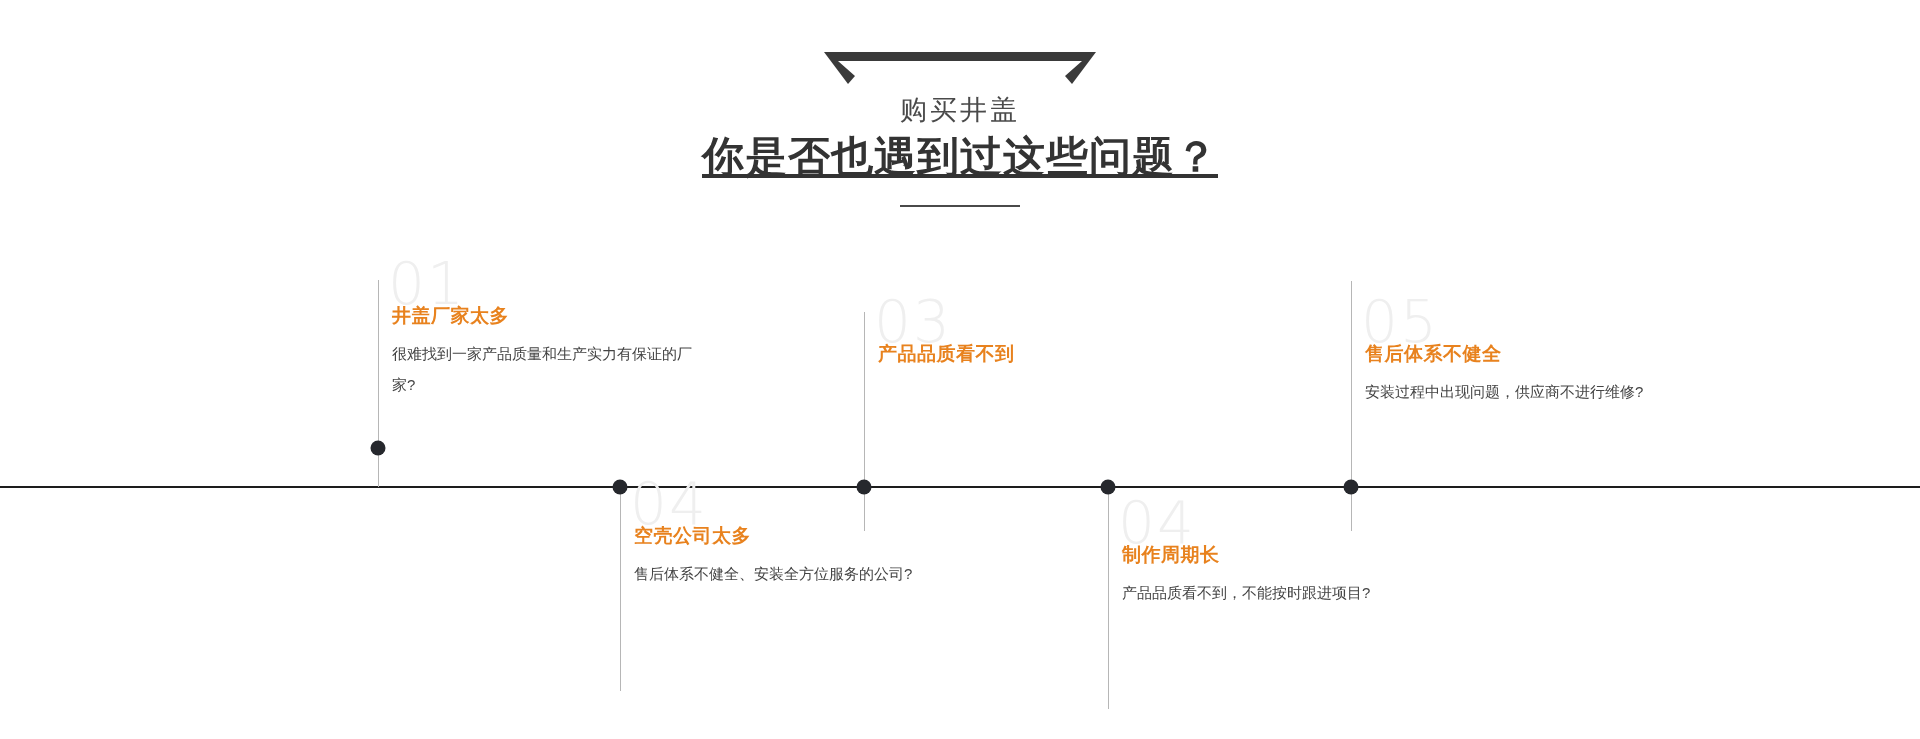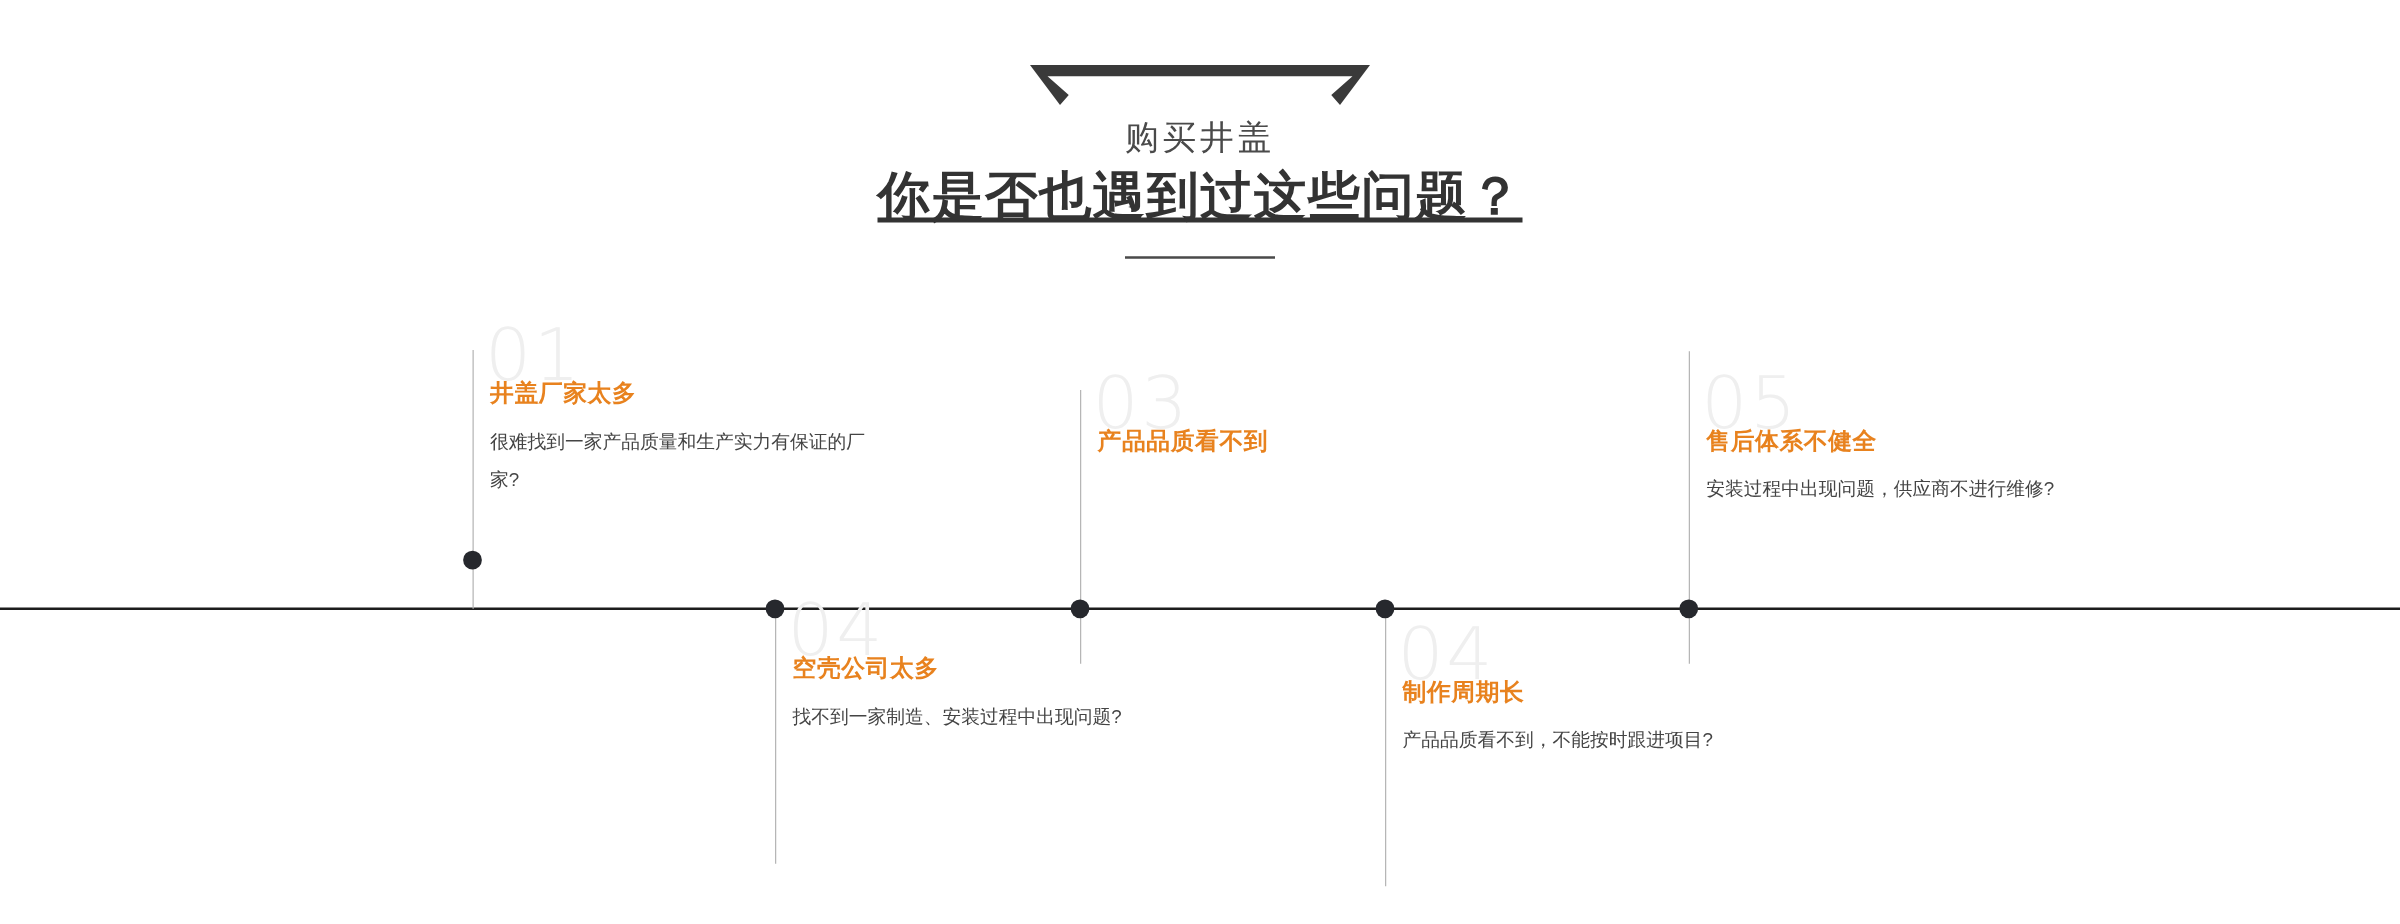--- a/index.html
+++ b/index.html
@@ -161,21 +161,21 @@
     <div class="ghost-num">01</div>
     <div class="item-heading">井盖厂家太多</div>
     <div class="item-desc">很难找到一家产品质量和生产实力有保证的厂家?</div>
   </div>
 
   <div class="connector" style="left:620px; top:487px; height:204px;"></div>
   <div class="dot" style="left:620px; top:487px;"></div>
   <div class="item below" style="left:634px; top:523px;">
     <div class="ghost-num">04</div>
     <div class="item-heading">空壳公司太多</div>
-    <div class="item-desc">找不到一家制造、安装过程中出现问题?</div>
+    <div class="item-desc">售后体系不健全、安装全方位服务的公司?</div>
   </div>
 
   <div class="connector" style="left:864px; top:312px; height:219px;"></div>
   <div class="dot" style="left:864px; top:487px;"></div>
   <div class="item above" style="left:878px; top:341px;">
     <div class="ghost-num">03</div>
     <div class="item-heading">产品品质看不到</div>
   </div>
 
   <div class="connector" style="left:1108px; top:487px; height:222px;"></div>

